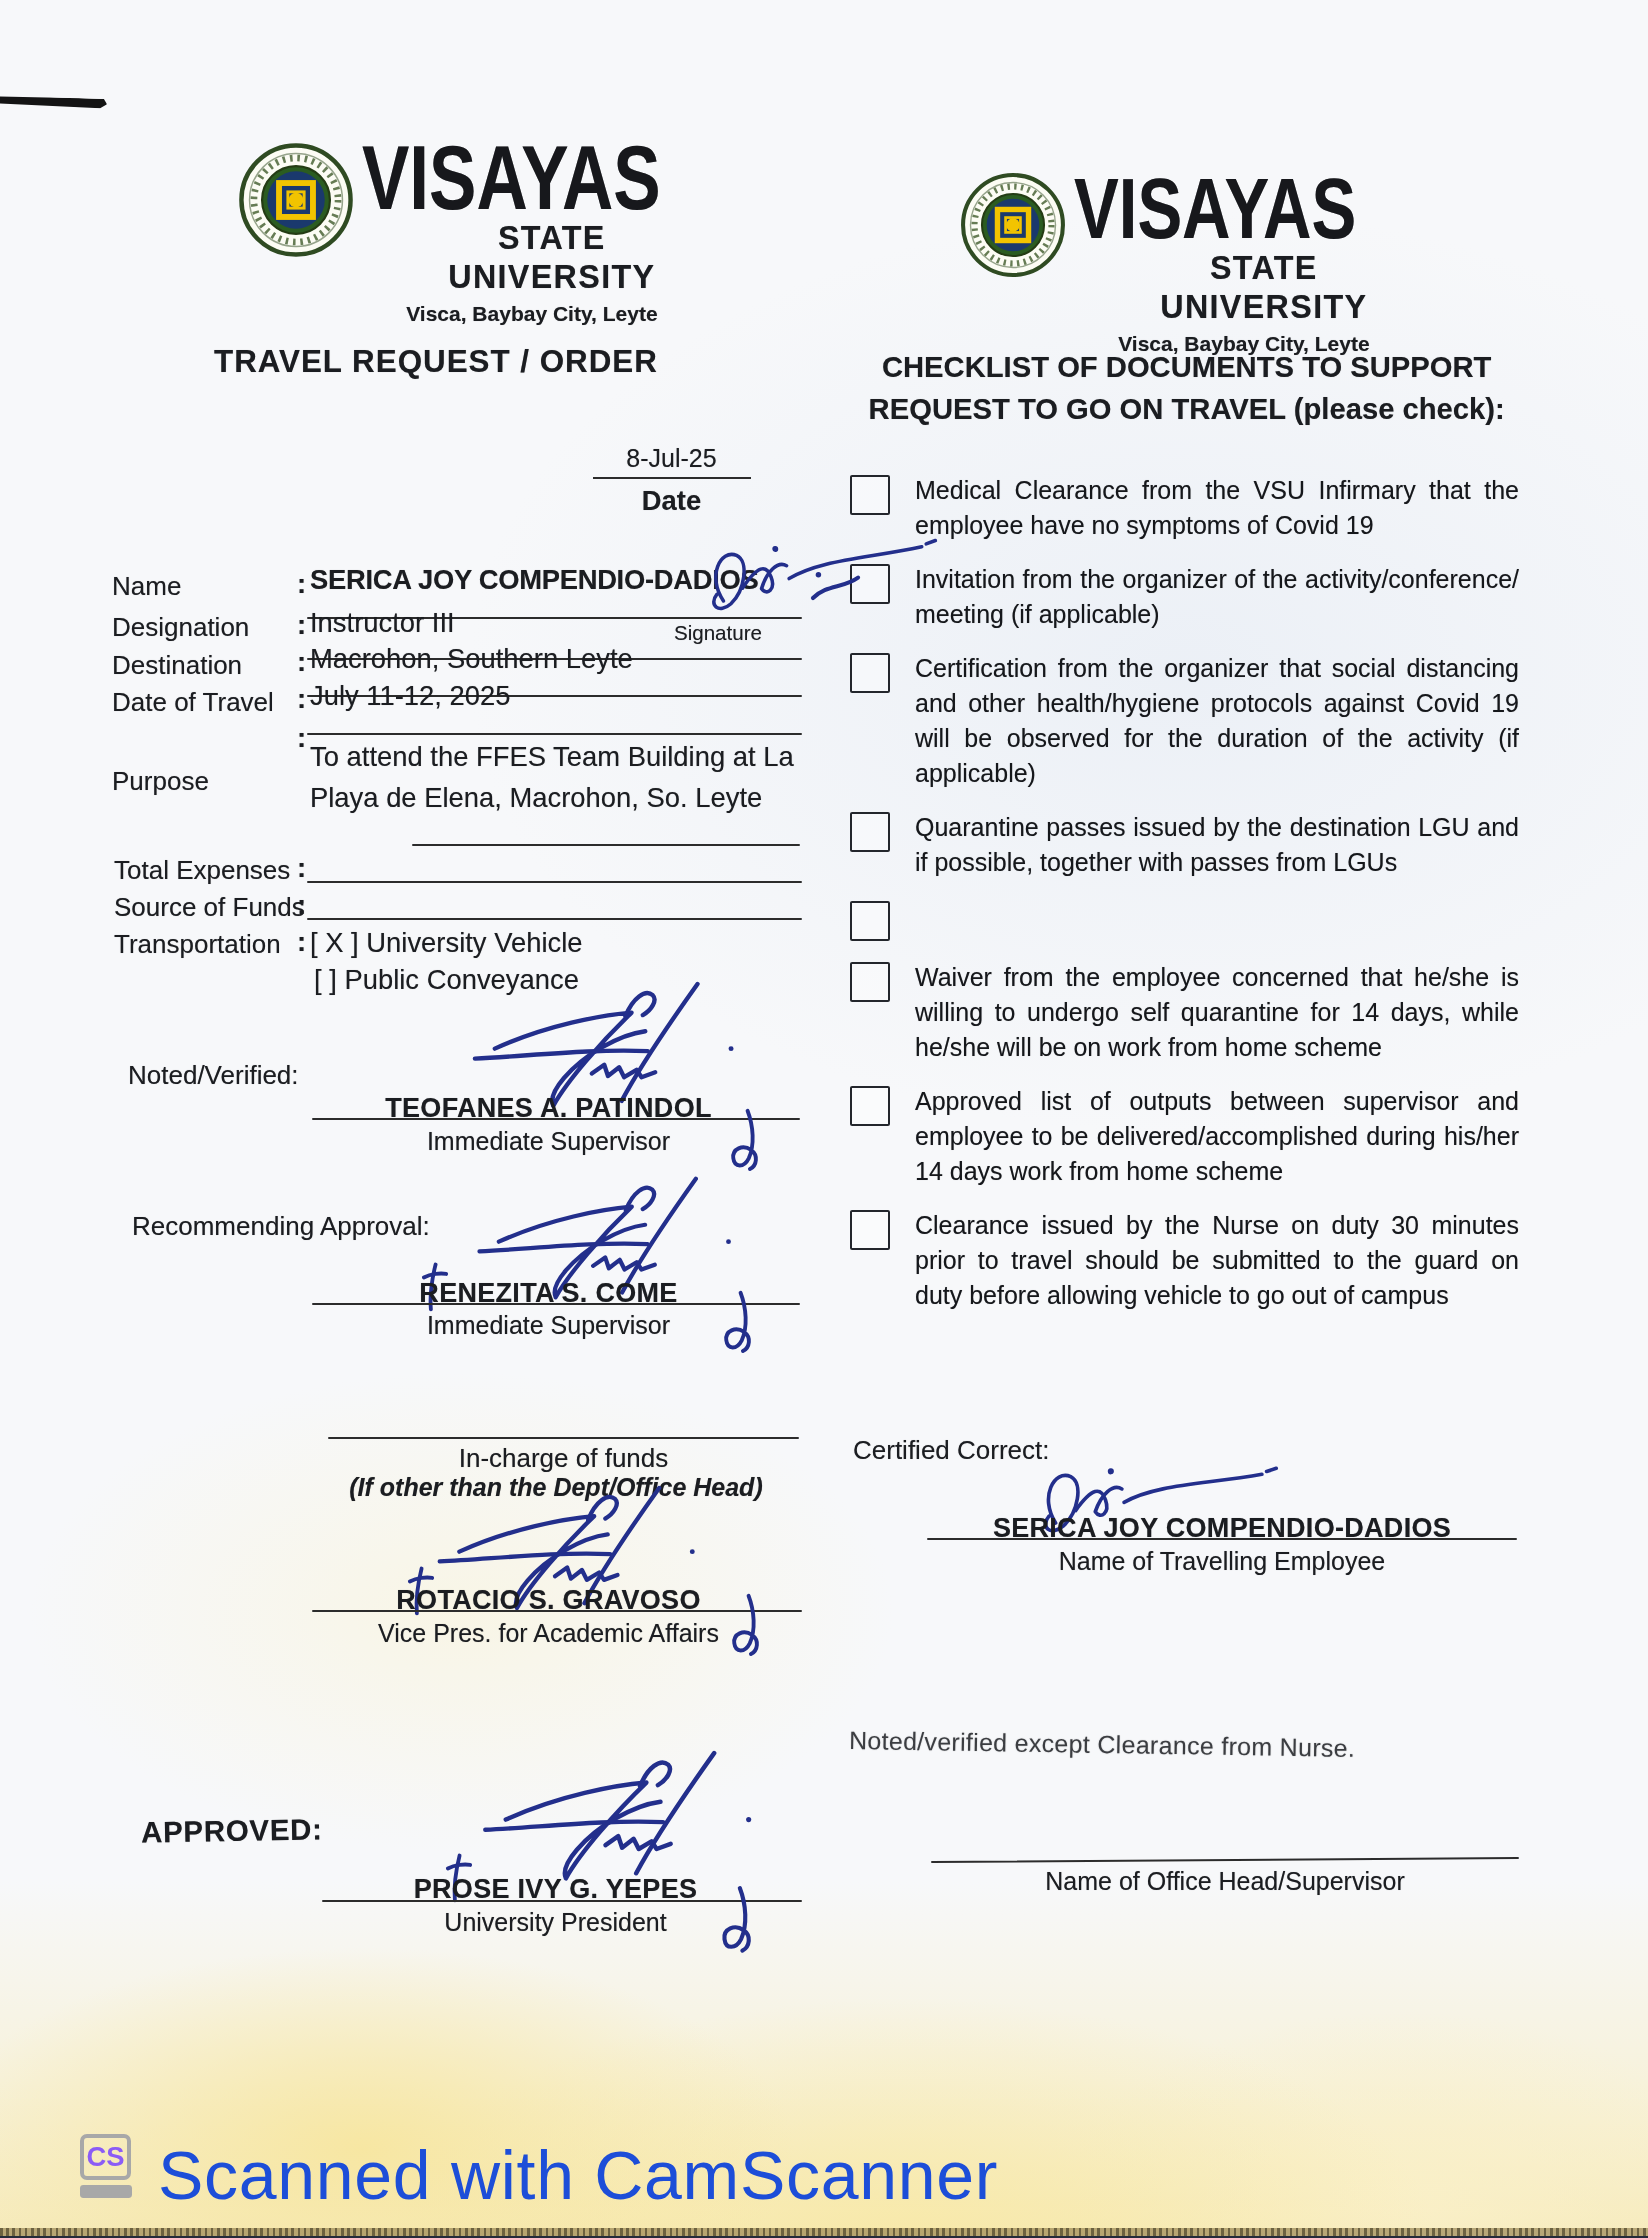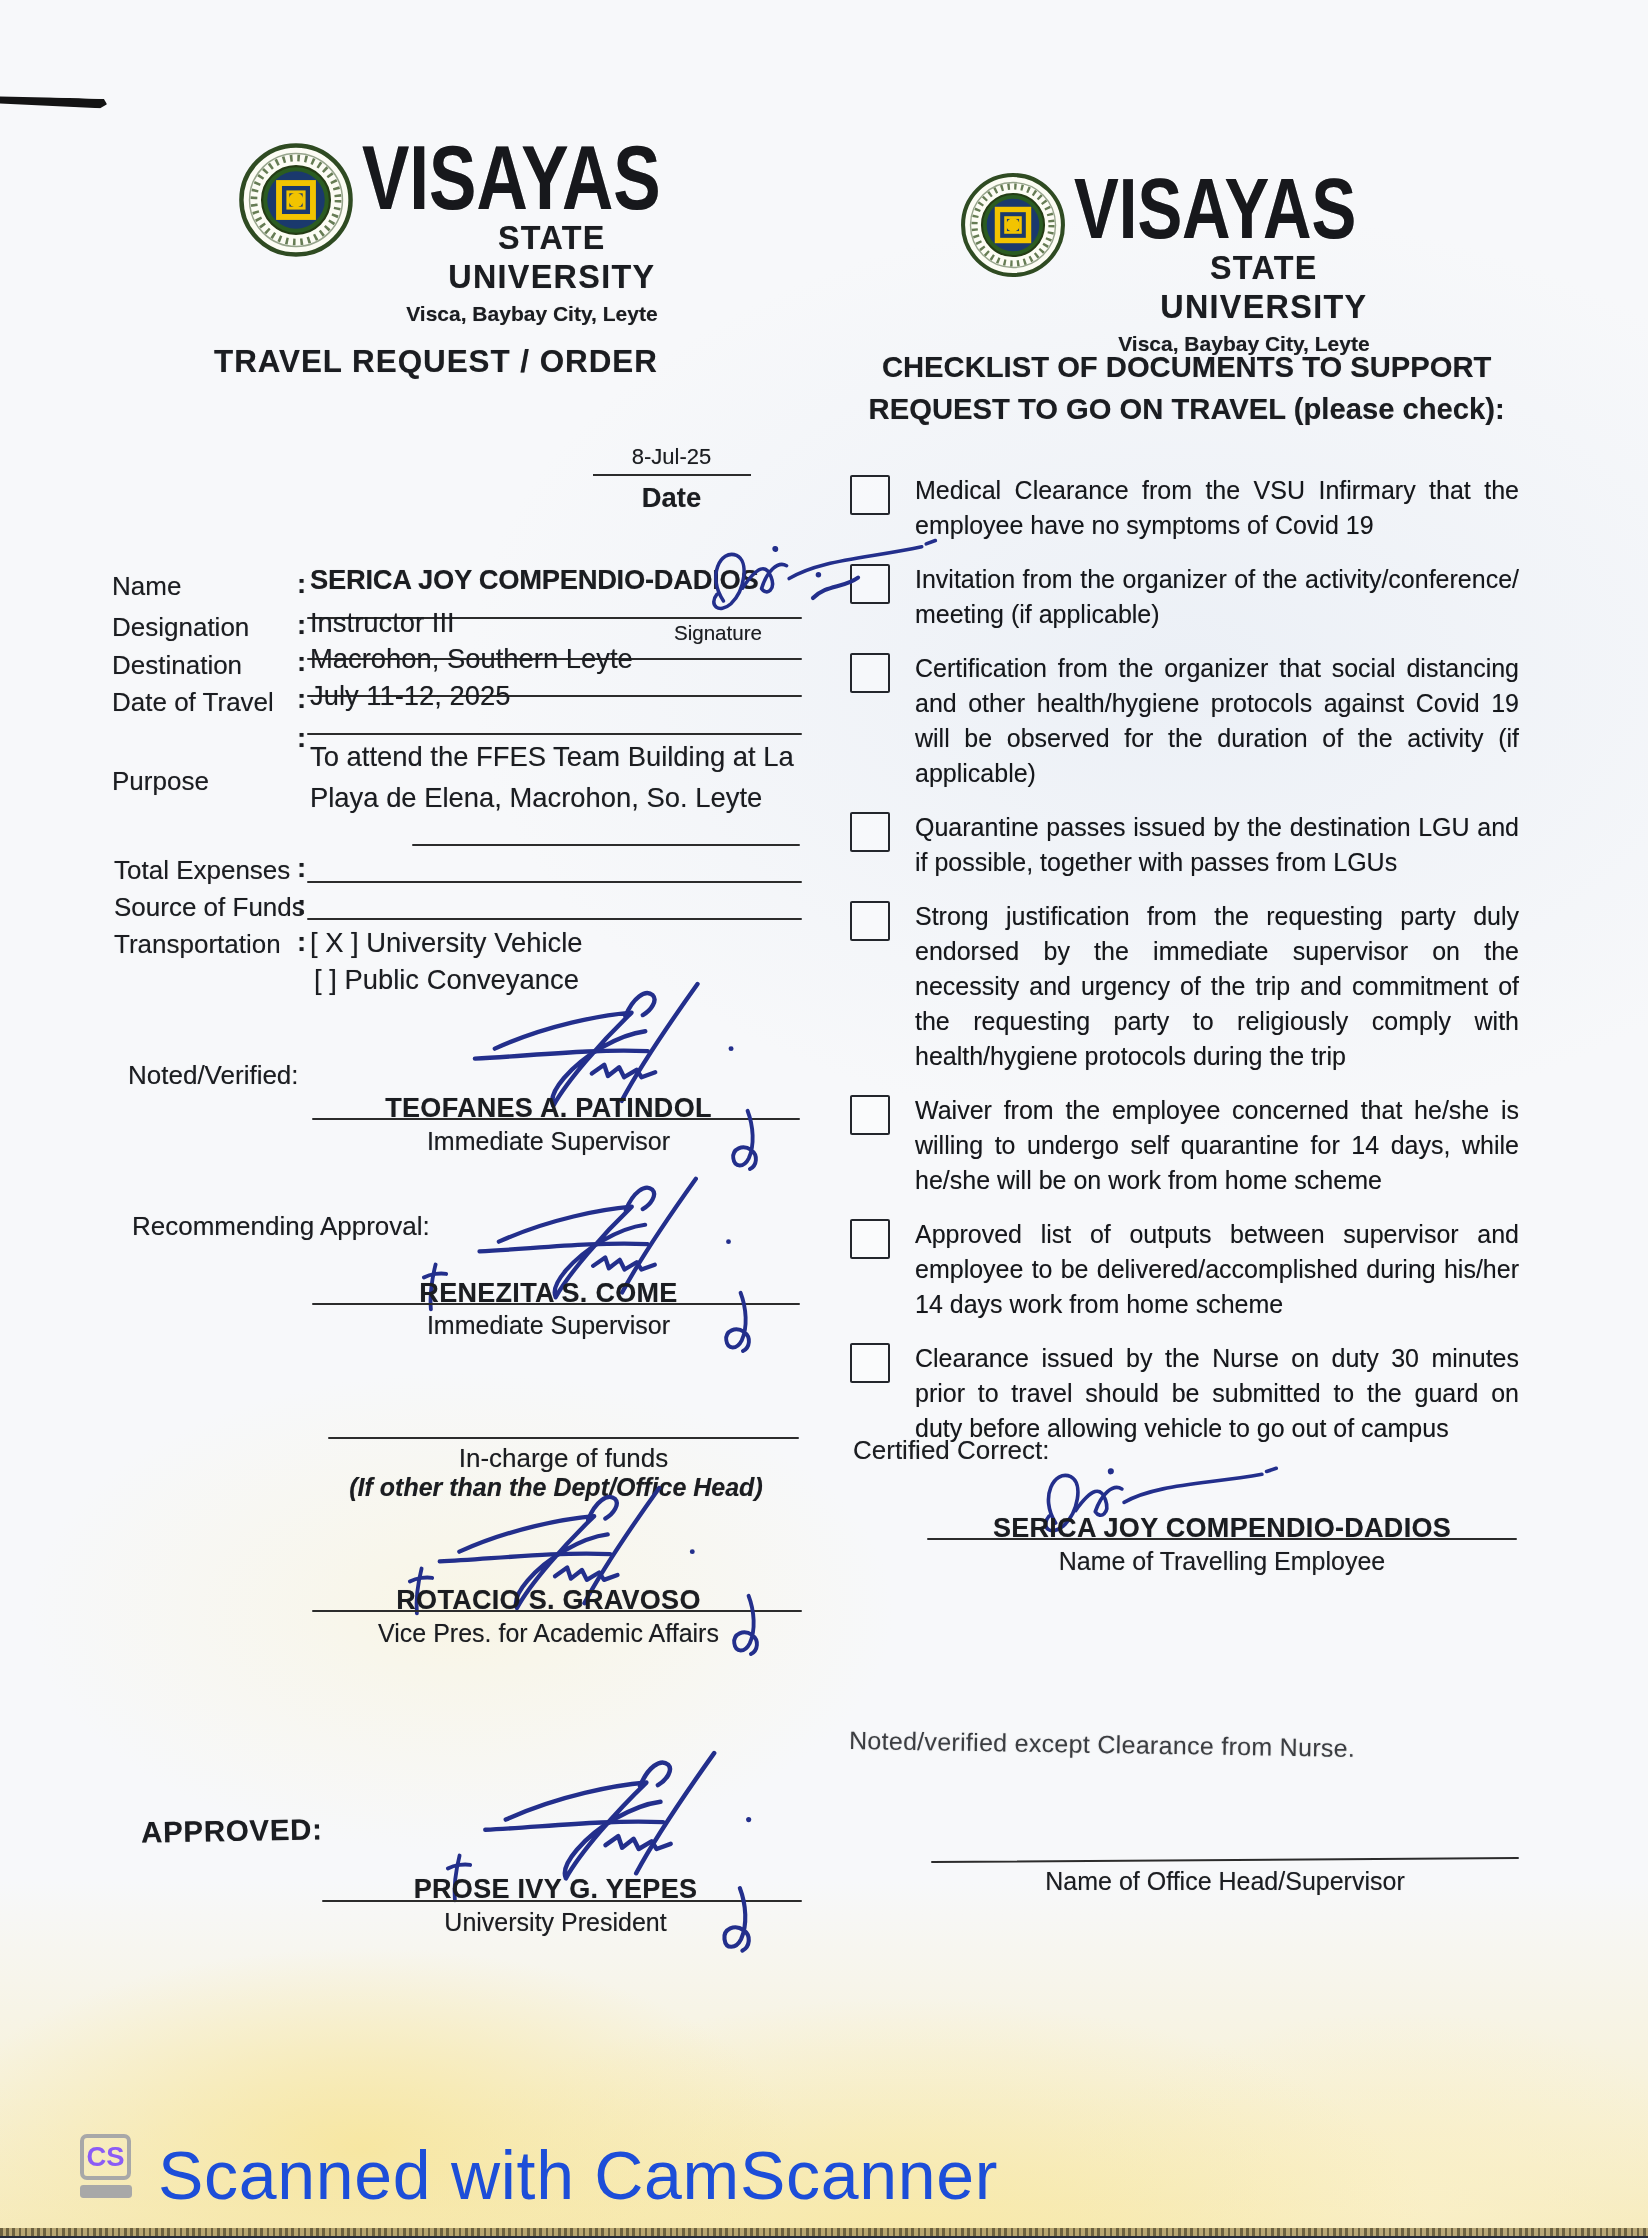--- a/index.html
+++ b/index.html
@@ -128,21 +128,21 @@
     </div>
   </div>
 
   <div class="abs form-title tx" style="left:214px;top:343px;">TRAVEL REQUEST / ORDER</div>
   <div class="abs chk-title tx" style="left:859px;top:346px;">
     <div>CHECKLIST OF DOCUMENTS TO SUPPORT</div>
     <div>REQUEST TO GO ON TRAVEL (please check):</div>
   </div>
 
   <div class="abs" style="left:586px;top:444px;width:171px;text-align:center;">
-    <div class="tx" style="font-size:22px;">8-Jul-25</div>
+    <div class="tx" style="font-size:25px;">8-Jul-25</div>
     <div style="width:158px;height:2.1px;background:#2c2c2c;margin:4.1px auto 5.5px;"></div>
     <div class="tx bold" style="font-size:27.4px;">Date</div>
   </div>
 
   <div class="abs lbl tx" style="left:112px;top:571px;">Name</div>
   <div class="abs colon tx" style="left:297px;top:568px;">:</div>
   <div class="abs val bold tx" style="left:310px;top:564px;letter-spacing:-0.3px;">SERICA JOY COMPENDIO-DADIOS</div>
   <div class="underline" style="left:307px;top:617px;width:495px;"></div>
   <div class="abs ink" style="left:689px;top:520px;transform:rotate(-6deg);">
     <svg width="255" height="103" viewBox="0 0 430 170">
@@ -278,21 +278,20 @@
     <div class="chk-item">
       <span class="chk-box"></span>
       <span class="chk-text">Certification from the organizer that social distancing and other health/hygiene protocols against Covid 19 will be observed for the duration of the activity (if applicable)</span>
     </div>
     <div class="chk-item">
       <span class="chk-box"></span>
       <span class="chk-text">Quarantine passes issued by the destination LGU and if possible, together with passes from LGUs</span>
     </div>
     <div class="chk-item">
       <span class="chk-box"></span>
-      <span class="chk-text">Strong justification from the requesting party duly endorsed by the immediate supervisor on the necessity and urgency of the trip and commitment of the requesting party to religiously comply with health/hygiene protocols during the trip</span>
     </div>
     <div class="chk-item">
       <span class="chk-box"></span>
       <span class="chk-text">Waiver from the employee concerned that he/she is willing to undergo self quarantine for 14 days, while he/she will be on work from home scheme</span>
     </div>
     <div class="chk-item">
       <span class="chk-box"></span>
       <span class="chk-text">Approved list of outputs between supervisor and employee to be delivered/accomplished during his/her 14 days work from home scheme</span>
     </div>
     <div class="chk-item">

